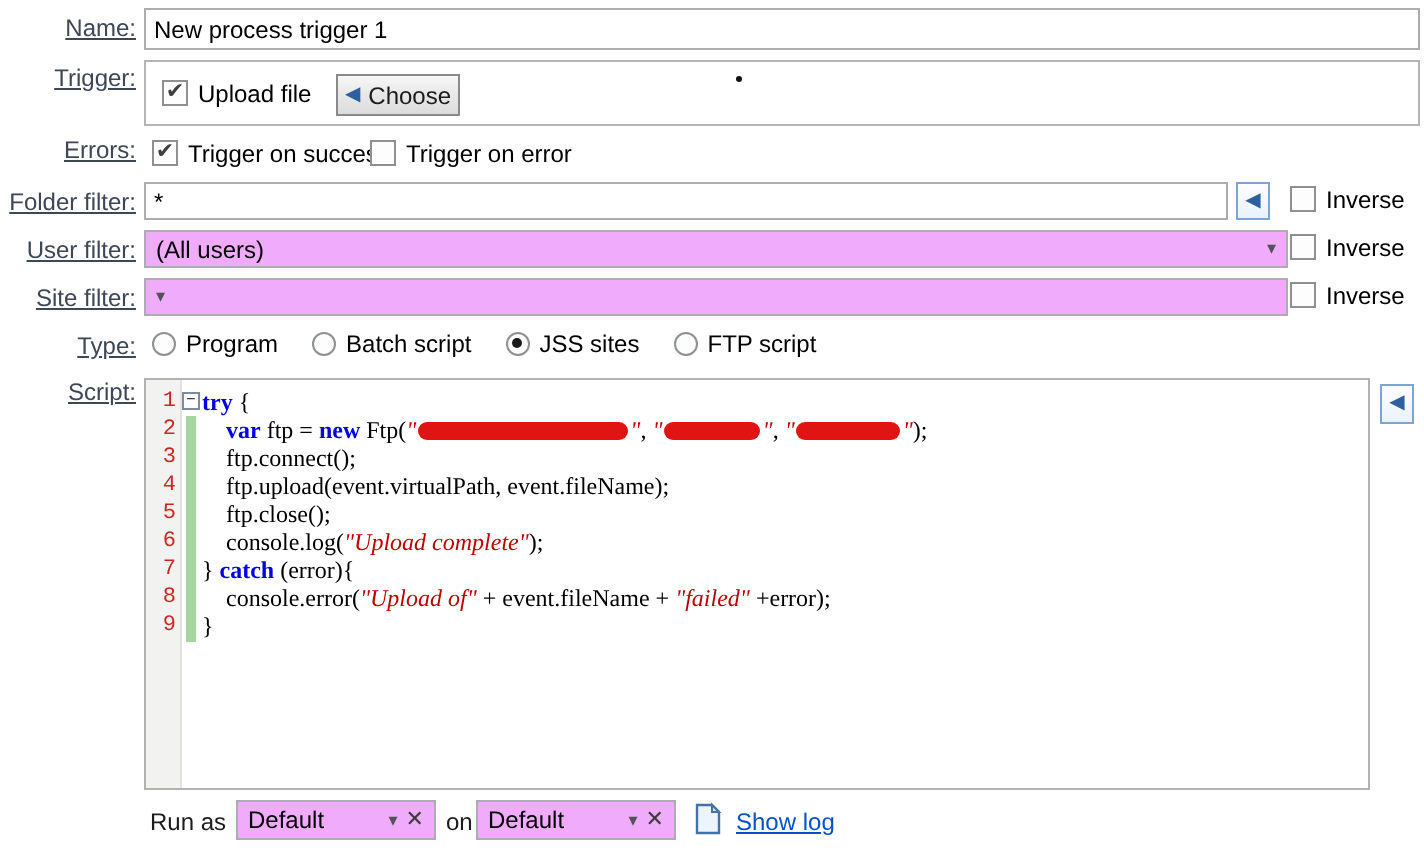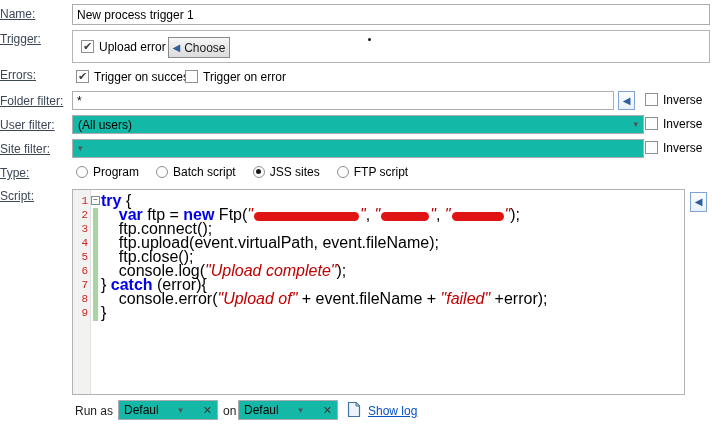--- a/index.html
+++ b/index.html
@@ -3,21 +3,21 @@
 <meta charset="utf-8">
 <style>
   html,body{margin:0;padding:0;}
   body{
     width:712px;height:427px;position:relative;overflow:hidden;background:#fff;
     font-family:"Liberation Sans","DejaVu Sans",sans-serif;font-size:12px;color:#000;
   }
   .abs{position:absolute;}
   
   .fld-label{
-    position:absolute;left:0;width:68px;
+    position:absolute;left:0;width:68px;text-align:right;
     color:#3d4756;text-decoration:underline;font-size:12px;line-height:13px;
   }
   
   .tbox{
     position:absolute;border:1px solid #abadb3;background:#fff;box-sizing:border-box;
     font-family:"Liberation Sans","DejaVu Sans",sans-serif;font-size:12px;color:#000;
     padding:1px 4px;outline:none;
   }
   
   .grpbox{position:absolute;border:1px solid #b5b5b5;background:#fff;box-sizing:border-box;}
@@ -35,22 +35,22 @@
     box-sizing:border-box;display:flex;align-items:center;justify-content:center;gap:4px;
     font-size:12px;color:#1c1c1c;cursor:default;
   }
   .arrow-btn{
     position:absolute;border:1px solid #7da4d4;background:linear-gradient(#fdfeff,#e9f2fb);
     box-sizing:border-box;display:flex;align-items:center;justify-content:center;cursor:default;
   }
   .back-glyph{color:#2e5f9e;font-size:10px;line-height:10px;}
   
   .combo{
-    position:absolute;border:1px solid #abadb3;background:#14b8a6;box-sizing:border-box;
-    display:flex;align-items:center;padding:0 5px;gap:20px;
+    position:absolute;border:1px solid #abadb3;background:#f0abfc;box-sizing:border-box;
+    display:flex;align-items:center;padding:0 5px;gap:4px;
   }
   .combo .val{flex:1;overflow:hidden;white-space:nowrap;}
   .dd-arrow{color:#4f5459;font-size:9px;line-height:9px;}
   .clear-x{color:#3a3a3a;font-size:11px;line-height:11px;}
   
   #type-options{position:absolute;left:76px;top:163px;height:17px;display:flex;align-items:center;column-gap:17px;}
   .radio-item{display:flex;align-items:center;gap:5px;}
   .rb{width:12px;height:12px;border:1px solid #8e9092;border-radius:50%;background:#fdfdfd;
       display:flex;align-items:center;justify-content:center;box-sizing:border-box;}
   .rb .dot{width:5px;height:5px;border-radius:50%;background:#1a1a1a;display:none;}
@@ -65,21 +65,21 @@
     box-sizing:border-box;padding:4px 2px 0 0;text-align:right;
     font-family:"Liberation Mono","DejaVu Sans Mono",monospace;font-size:11px;line-height:14px;color:#cc2626;
   }
   .marker-strip{position:absolute;left:20px;top:18px;width:5px;height:113px;background:#a5d6a0;}
   .fold-box{
     position:absolute;left:18px;top:6px;width:9px;height:9px;border:1px solid #7d8c99;background:#fbfcfd;
     box-sizing:border-box;font-size:8px;line-height:6px;text-align:center;color:#2f2f2f;
   }
   .code{
     position:absolute;left:28px;top:4px;right:0;
-    font-family:Liberation Sans, sans-serif;font-size:16px;line-height:14px;
+    font-family:Liberation Serif, serif;font-size:12px;line-height:14px;
     white-space:pre;color:#000;
   }
   .cl{height:14px;}
   .tk-k{color:#0000e6;font-weight:bold;}
   .tk-s{color:#c00000;font-style:italic;}
   .redact{display:inline-block;height:9px;background:#e11414;border-radius:4.5px;margin:0 1px;vertical-align:-1px;}
   
   .flabel{position:absolute;line-height:14px;color:#1c1c1c;}
   .link{position:absolute;color:#0551c5;text-decoration:underline;line-height:14px;cursor:pointer;}
   .cursor-dot{position:absolute;left:368px;top:38px;width:3px;height:3px;background:#111;border-radius:50%;}
@@ -88,21 +88,21 @@
 <body>
 
 <div class="fld-label" style="top:8px">Name:</div>
 <input class="tbox" style="left: 72px; top: 4px; width: 638px; height: 21px;" value="New process trigger 1">
 
 <div class="fld-label" style="top:33px">Trigger:</div>
 <div class="grpbox" style="left:72px;top:30px;width:638px;height:33px">
   <span class="cb checked" style="left:8px;top:9px">
     <span class="glyph">✔</span>
   </span>
-  <span class="cb-label" style="left:26px;top:9px">Upload error</span>
+  <span class="cb-label" style="left:26px;top:9px">Upload file</span>
   <button class="push-btn" style="left:95px;top:6px;width:62px;height:21px">
     <span class="back-glyph">◀</span>
     <span>Choose</span>
   </button>
 </div>
 <div class="cursor-dot"></div>
 
 <div class="fld-label" style="top:69px">Errors:</div>
 <span class="cb checked" style="left:76px;top:70px">
   <span class="glyph">✔</span>

